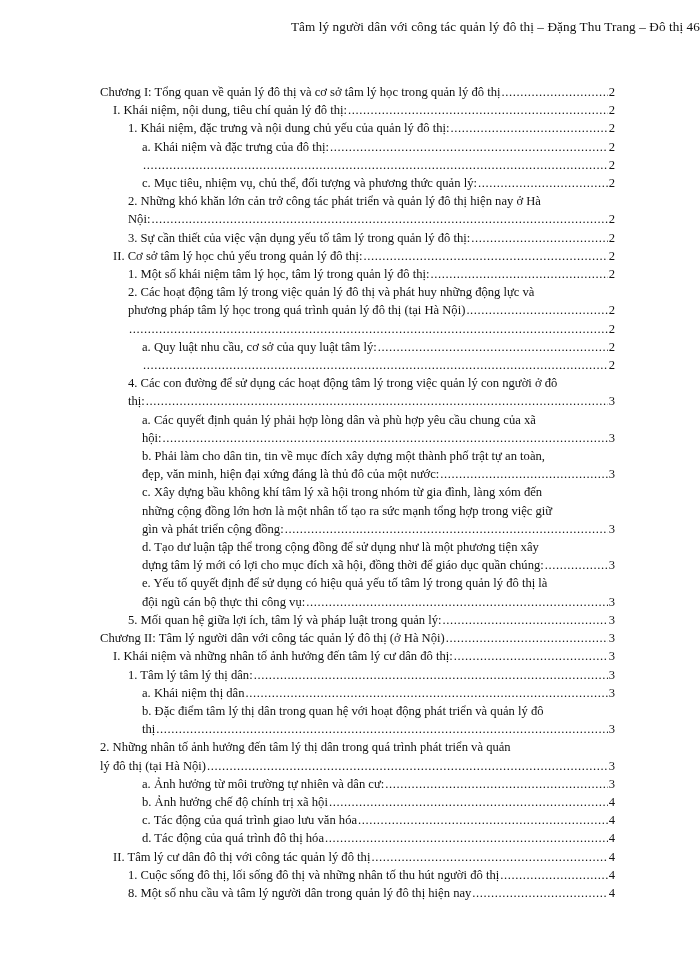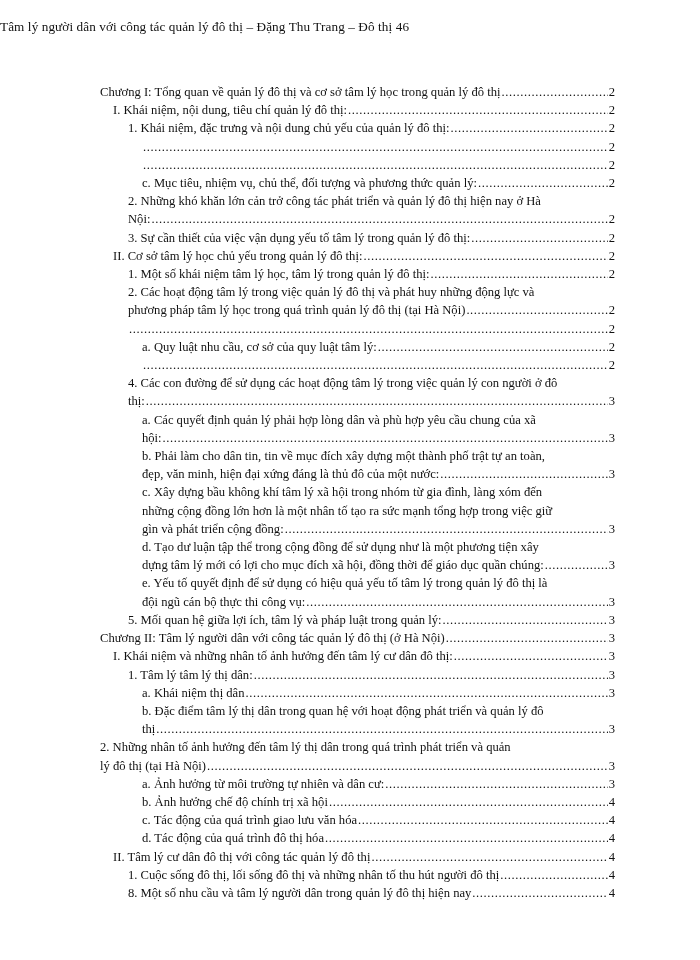--- a/index.html
+++ b/index.html
@@ -1,18 +1,18 @@
 <!DOCTYPE html>
 <html><head>
 <meta charset="utf-8">
 <style>
   html, body { margin:0; padding:0; background:#ffffff; }
   body { width:700px; height:960px; position:relative; overflow:hidden;
          font-family:"Liberation Serif","DejaVu Serif",serif; color:#111; }
-  .header { position:absolute; top:19px; left:0; width:700px; text-align:left;
+  .header { position:absolute; top:19px; left:0; width:700px; text-align:right;
             font-size:13.2px; letter-spacing:0.1px; }
   .toc { position:absolute; top:83px; left:100px; width:515px; font-size:12.6px; }
   .entry { position:relative; line-height:18.2px; }
   .line { display:flex; align-items:flex-end; white-space:nowrap; overflow:hidden; }
   .text { flex:0 0 auto; }
   .leader { flex:1 1 auto; overflow:hidden; margin:0 1px; }
   .leader::after { content:"..............................................................................................................................................................................................................................................................................................................................................................."; letter-spacing:0.6px; }
   .page { flex:0 0 auto; }
   .wrapline { white-space:nowrap; }
   .l0 { padding-left:0; }
@@ -46,20 +46,21 @@
   <div class="entry l2">
     <div class="line">
         <span class="text">1.   Khái niệm, đặc trưng và nội dung chủ yếu của quản lý đô thị:</span>
         <span class="leader"></span>
         <span class="page">2</span>
       </div>
   </div>
 
   <div class="entry l3">
     <div class="line">
+        <span class="text">a. Khái niệm và đặc trưng của đô thị:</span>
         <span class="leader"></span>
         <span class="page">2</span>
       </div>
   </div>
 
   <div class="entry l3">
     <div class="line">
         <span class="leader"></span>
         <span class="page">2</span>
       </div>

